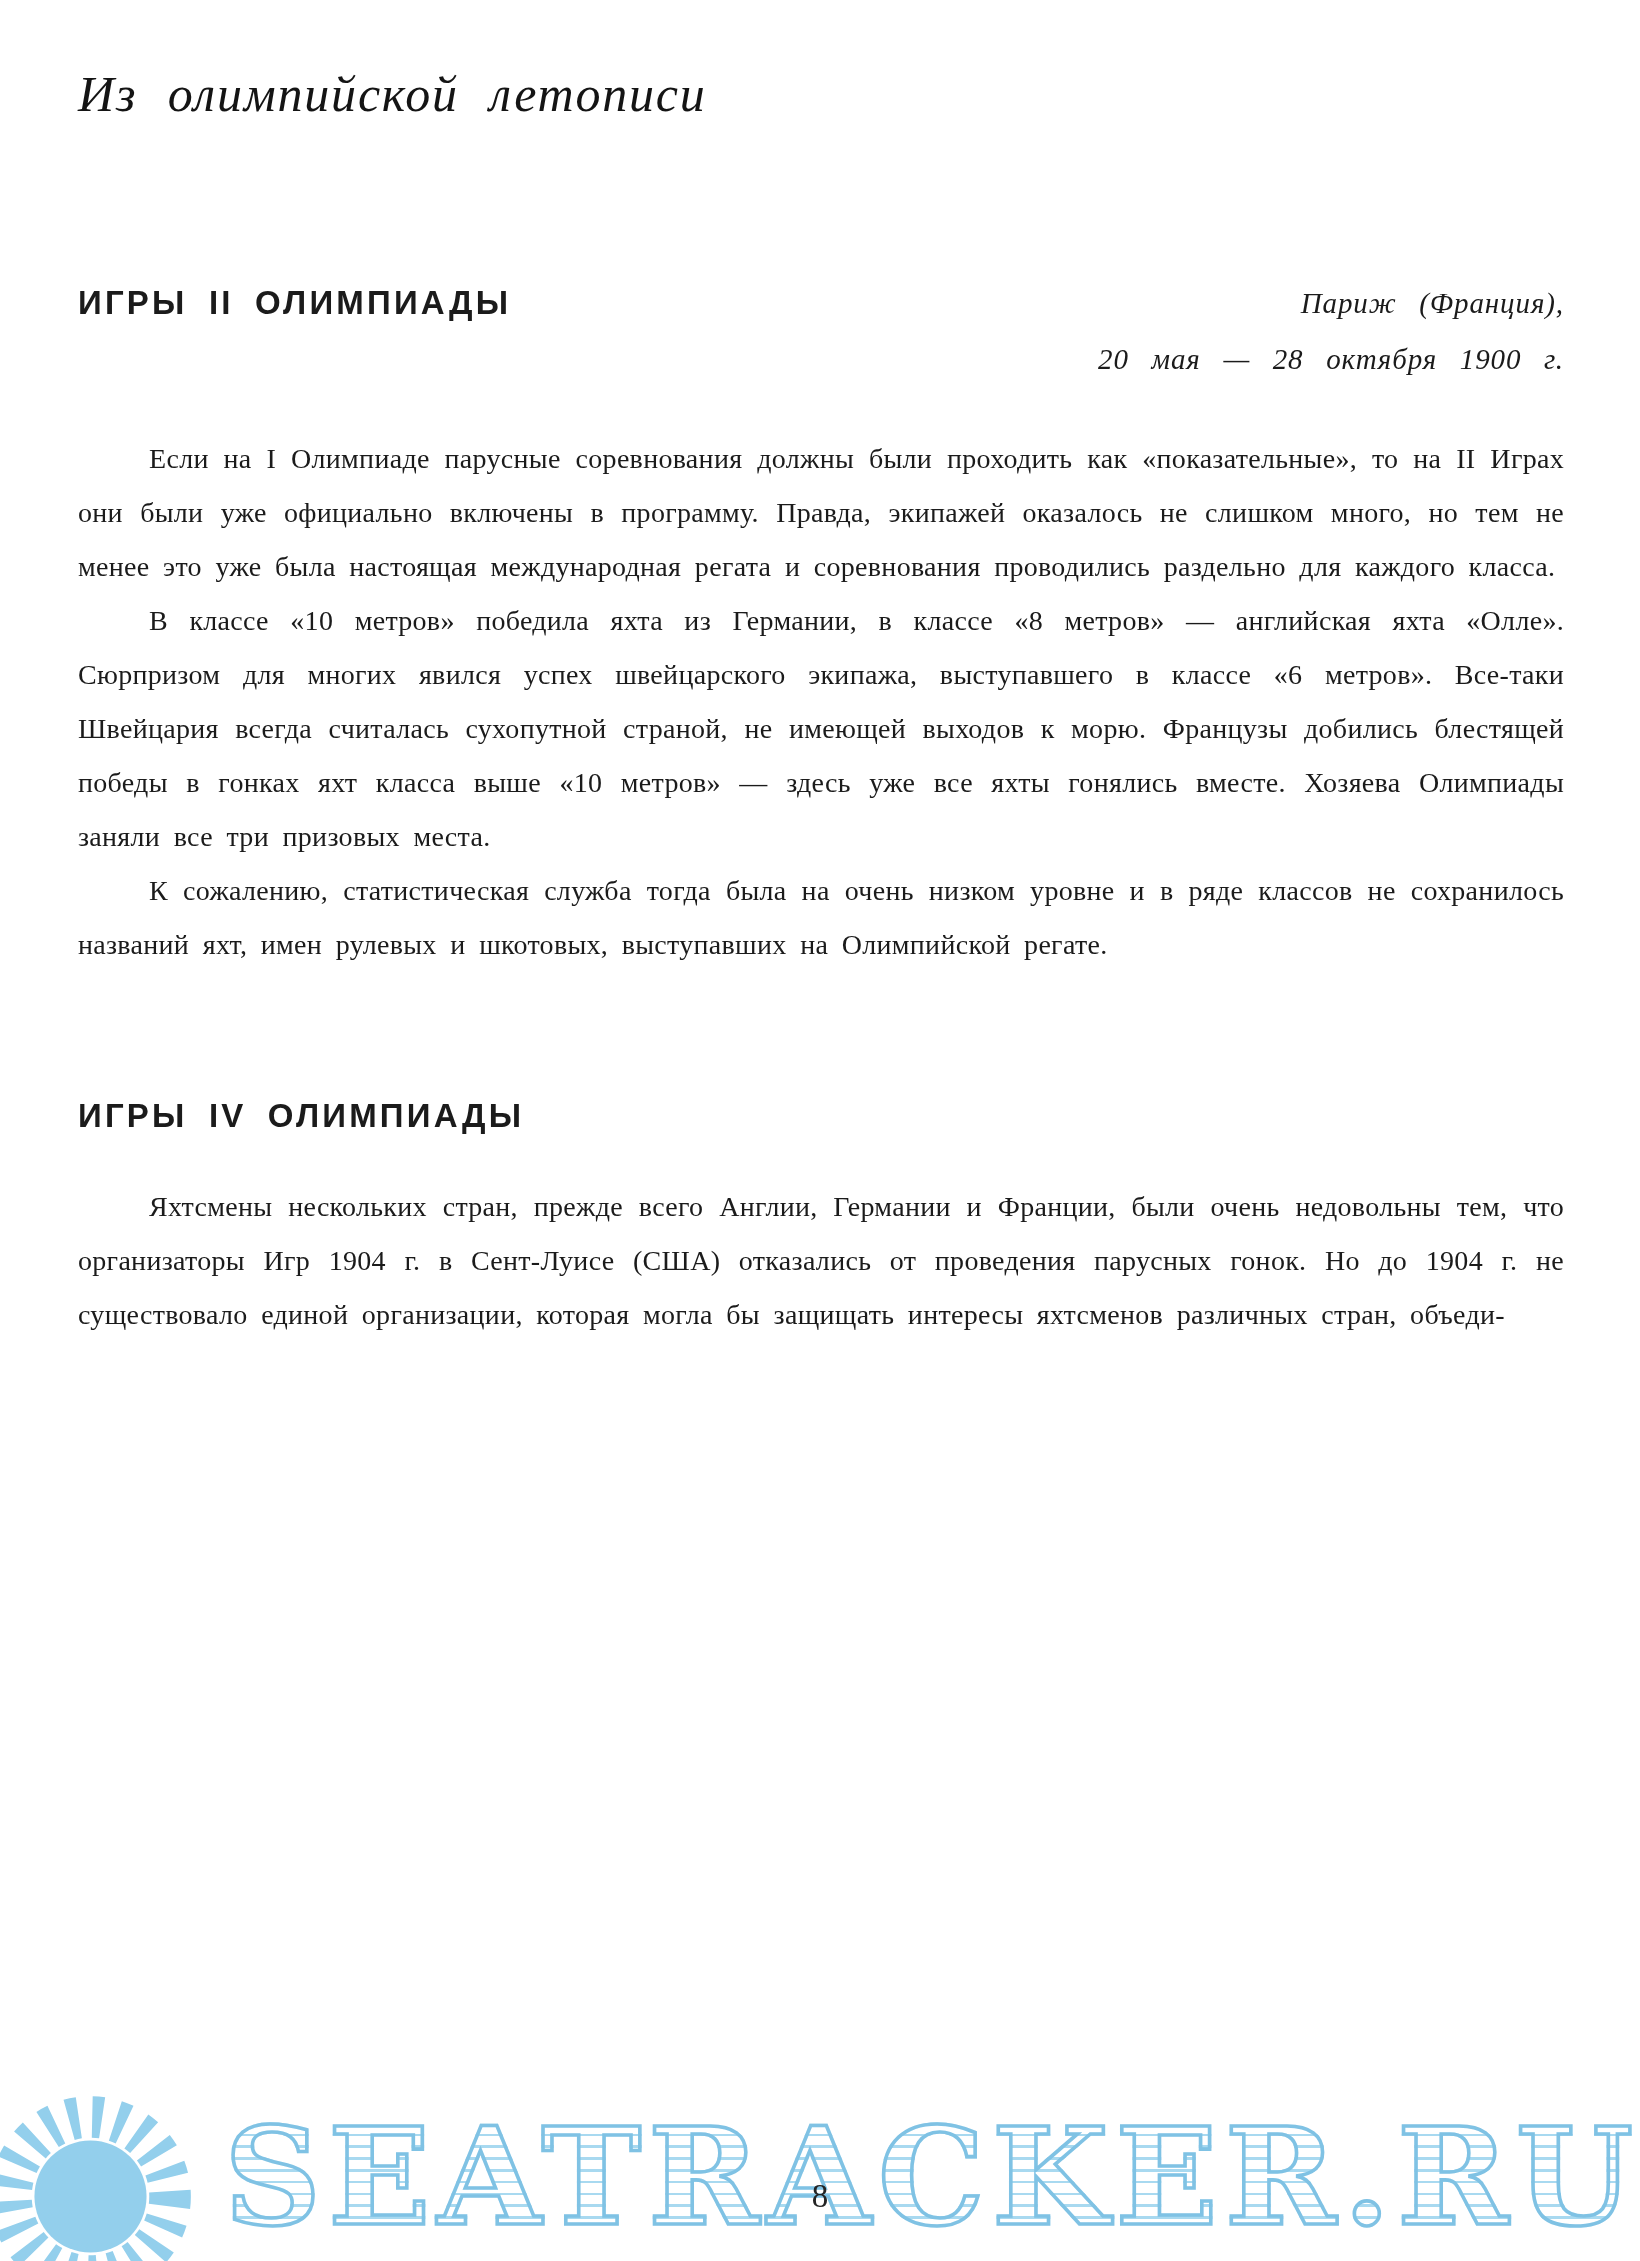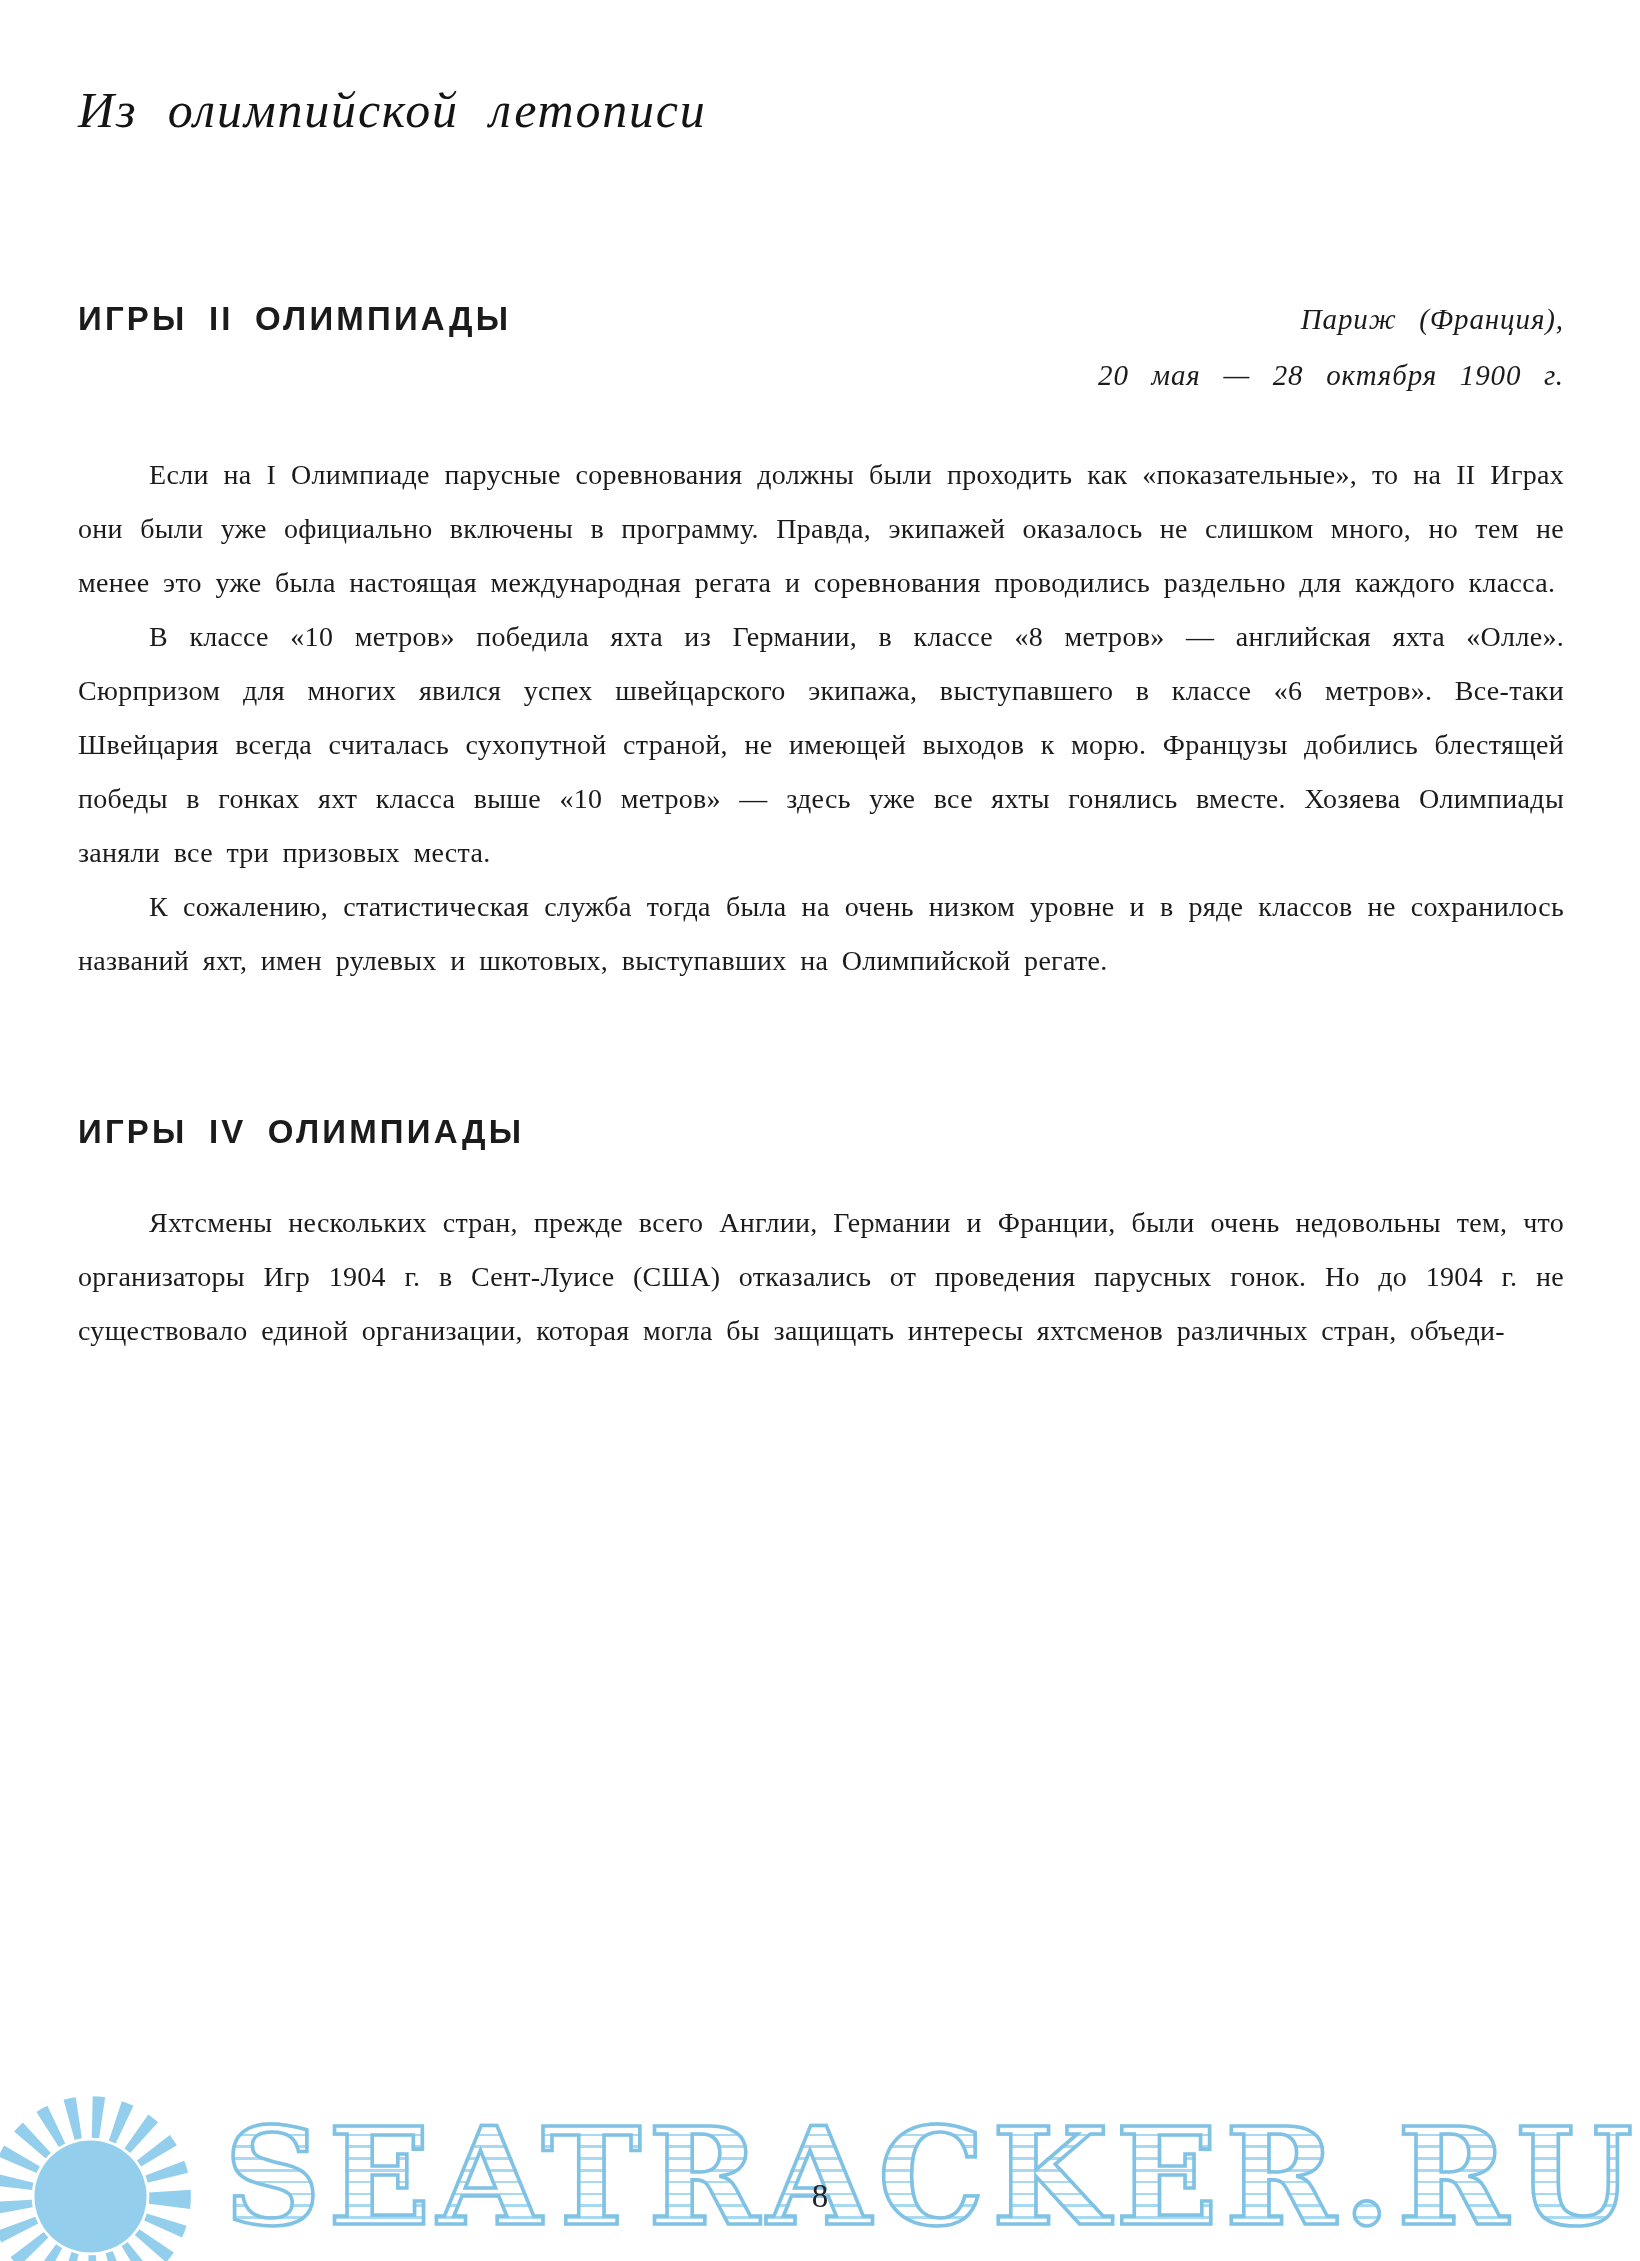--- a/index.html
+++ b/index.html
@@ -8,21 +8,21 @@
     height: 2262px;
     background: #ffffff;
     position: relative;
     overflow: hidden;
     font-family: "Liberation Serif", serif;
     color: #1b1b1b;
   }
   .page {
     position: absolute;
     inset: 0;
-    padding: 68px 76px 0 78px;
+    padding: 52px 76px 0 78px;
     box-sizing: border-box;
   }
   .chronicle-heading {
     font-style: italic;
     font-weight: 400;
     font-size: 50px;
     letter-spacing: 1.8px;
     word-spacing: 16.3px;
     margin: 12.7px 0 0 0;
     color: #141414;

